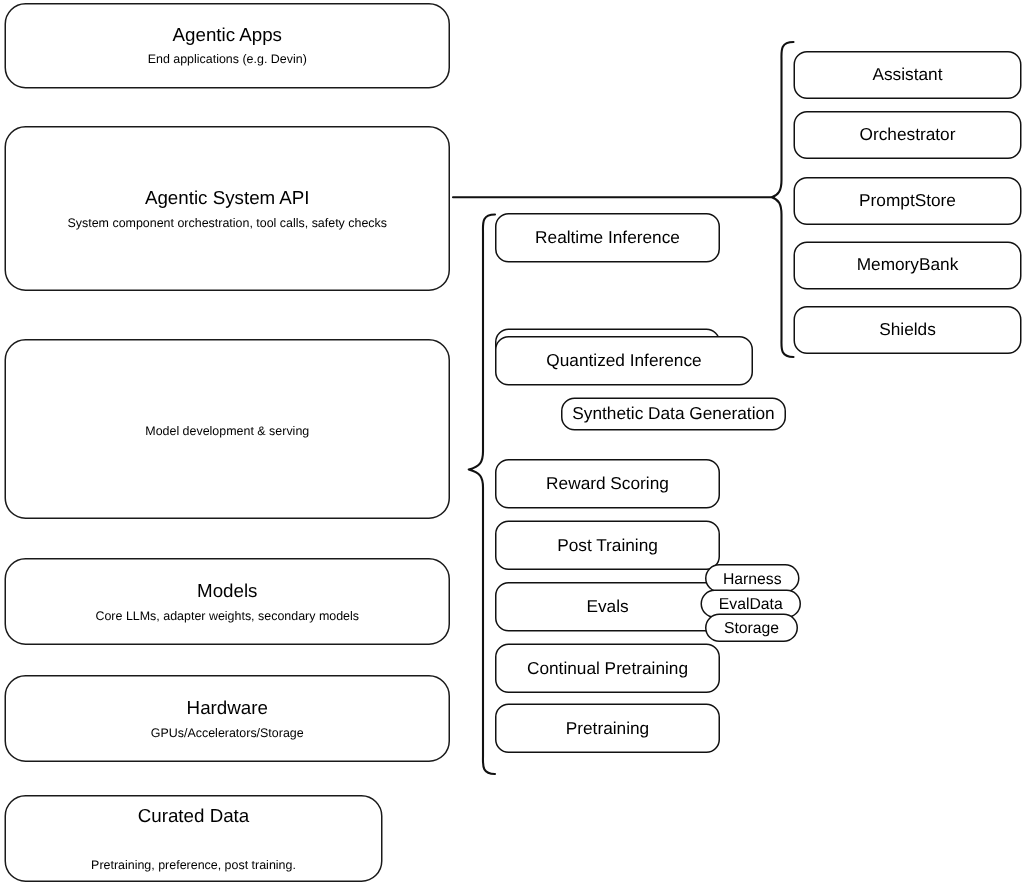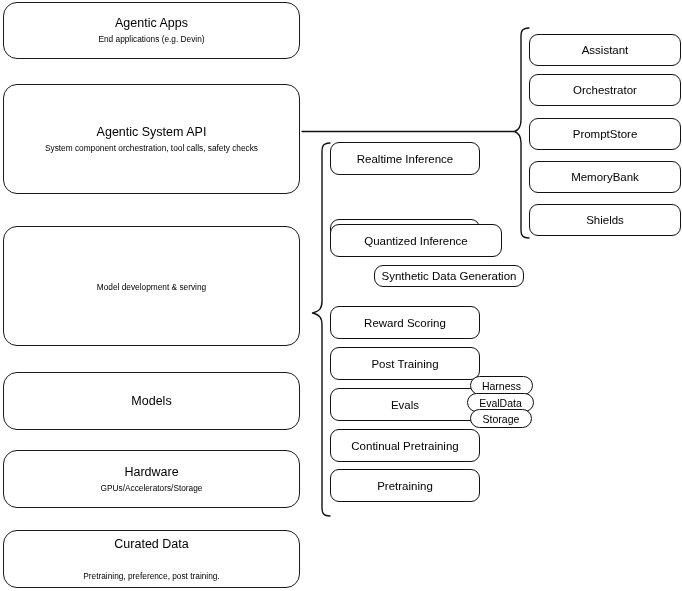--- a/index.html
+++ b/index.html
@@ -137,28 +137,29 @@
     <div class="layer-title">Agentic System API</div>
     <div class="layer-sub">System component orchestration, tool calls, safety checks</div>
   </div>
 
   <div class="layer-box" style="left:3px; top:226px; width:297px; height:120px;">
     <div class="layer-sub">Model development &amp; serving</div>
   </div>
 
   <div class="layer-box" style="left:3px; top:372px; width:297px; height:58px;">
     <div class="layer-title">Models</div>
+    <div class="layer-sub">Core LLMs, adapter weights, secondary models</div>
   </div>
 
   <div class="layer-box" style="left:3px; top:450px; width:297px; height:58px;">
     <div class="layer-title">Hardware</div>
     <div class="layer-sub">GPUs/Accelerators/Storage</div>
   </div>
 
-  <div class="layer-box" style="left:3px; top:530px; width:297px; height:58px;gap:16px;">
+  <div class="layer-box" style="left:3px; top:530px; width:252px; height:58px;gap:16px;">
     <div class="layer-title">Curated Data</div>
     <div class="layer-sub">Pretraining, preference, post training.</div>
   </div>
 
   <div class="item-box" style="left:330px; top:142px; width:150px; height:33px;">
     <span class="item-label">Realtime Inference</span>
   </div>
   <div class="item-box" style="left:330px; top:183px; width:150px; height:33px;margin-top:36px;">
     <span class="item-label">Batch Inference</span>
   </div>

